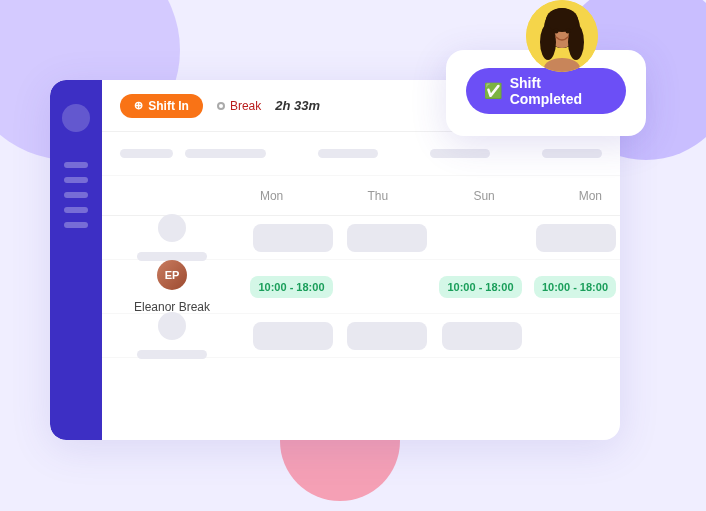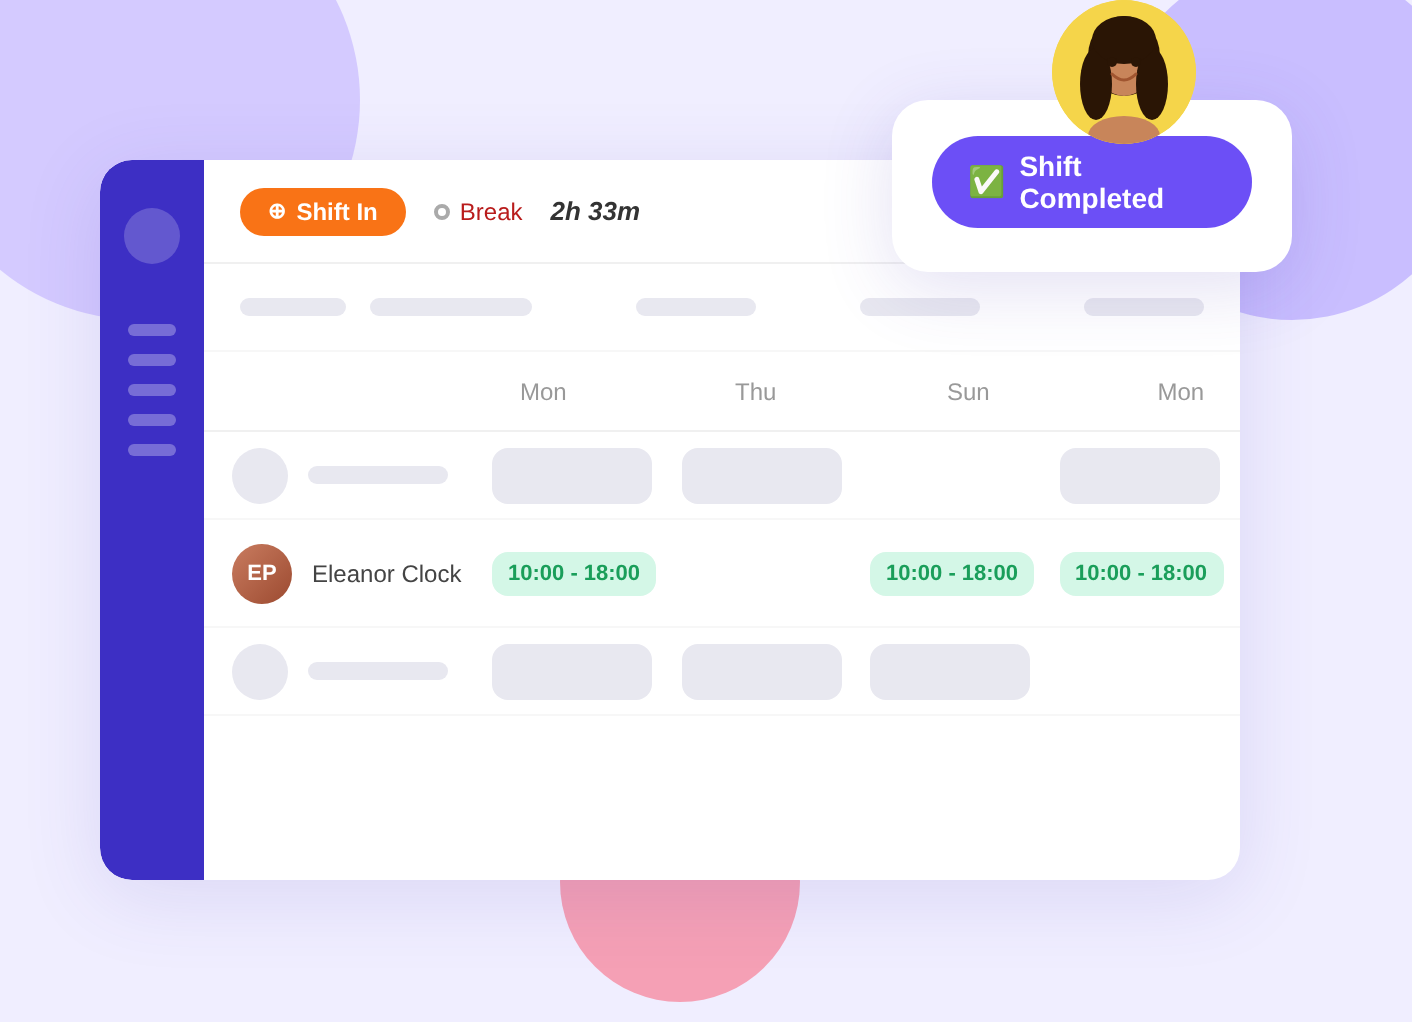--- a/index.html
+++ b/index.html
@@ -194,20 +194,21 @@
       height: 50px;
       border-bottom: 1px solid #f7f7f7;
     }
     .cal-row-label {
       width: 140px;
       display: flex;
       align-items: center;
       gap: 10px;
       padding: 0 14px;
       flex-shrink: 0;
+      flex-direction: column;
     }
     .employee-avatar {
       width: 30px;
       height: 30px;
       border-radius: 50%;
       background: linear-gradient(135deg, #c97c60, #9c4a30);
       flex-shrink: 0;
       display: flex;
       align-items: center;
       justify-content: center;
@@ -223,21 +224,21 @@
       white-space: nowrap;
     }
     .cal-cells {
       display: flex;
       flex: 1;
     }
     .cal-cell {
       flex: 1;
       display: flex;
       align-items: center;
-      justify-content: flex-start;
+      justify-content: flex-end;
       padding: 0 4px;
     }
     .shift-badge {
       background: #d4f7e7;
       color: #1a9e5a;
       border-radius: 8px;
       font-size: 11px;
       font-weight: 600;
       padding: 5px 8px;
       white-space: nowrap;
@@ -373,21 +374,21 @@
         <div class="cal-cell"></div>
         <div class="cal-cell">
           <div class="skeleton-bar" style="width:80px;height:28px;border-radius:8px;background:#e8e8f0;"></div>
         </div>
       </div>
     </div>
 
     <div class="cal-row" style="height:54px;">
       <div class="cal-row-label">
         <div class="employee-avatar">EP</div>
-        <span class="employee-name">Eleanor Clock</span>
+        <span class="employee-name">Eleanor Break</span>
       </div>
       <div class="cal-cells">
         <div class="cal-cell">
           <span class="shift-badge">10:00 - 18:00</span>
         </div>
         <div class="cal-cell"></div>
         <div class="cal-cell">
           <span class="shift-badge">10:00 - 18:00</span>
         </div>
         <div class="cal-cell">

